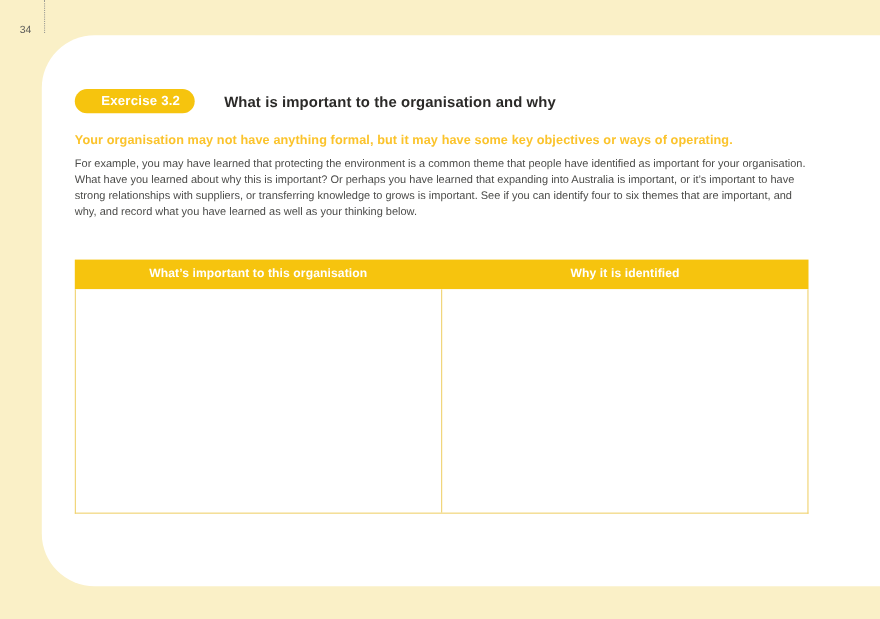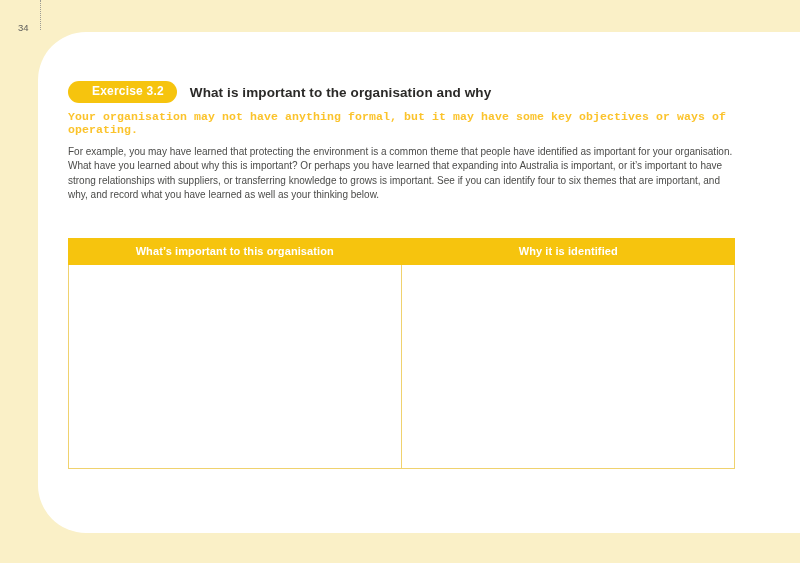--- a/index.html
+++ b/index.html
@@ -50,33 +50,32 @@
     color:#FFFFFF;
     font-weight:bold;
     font-size:12px;
     line-height:13px;
     padding:4px 13px 5px 24px;
     border-radius:12px;
     letter-spacing:0.2px;
     white-space:nowrap;
   }
   .title{
-    margin-left:13px;
+    margin-left:27px;
     font-size:13.5px;
     font-weight:bold;
     color:var(--title-text);
     letter-spacing:0.1px;
   }
   .highlight{
-    margin-top:7px;
+    margin-top:19px;
     font-size:11.5px;
     font-weight:bold;
     color:var(--highlight-text);
     letter-spacing:0.1px;
-    font-family:Liberation Mono, monospace;
   }
   .body-text{
     margin-top:9px;
     font-size:10px;
     line-height:14.4px;
     color:var(--body-text);
   }
   .worksheet-table{
     margin-top:35px;
     width:667px;

